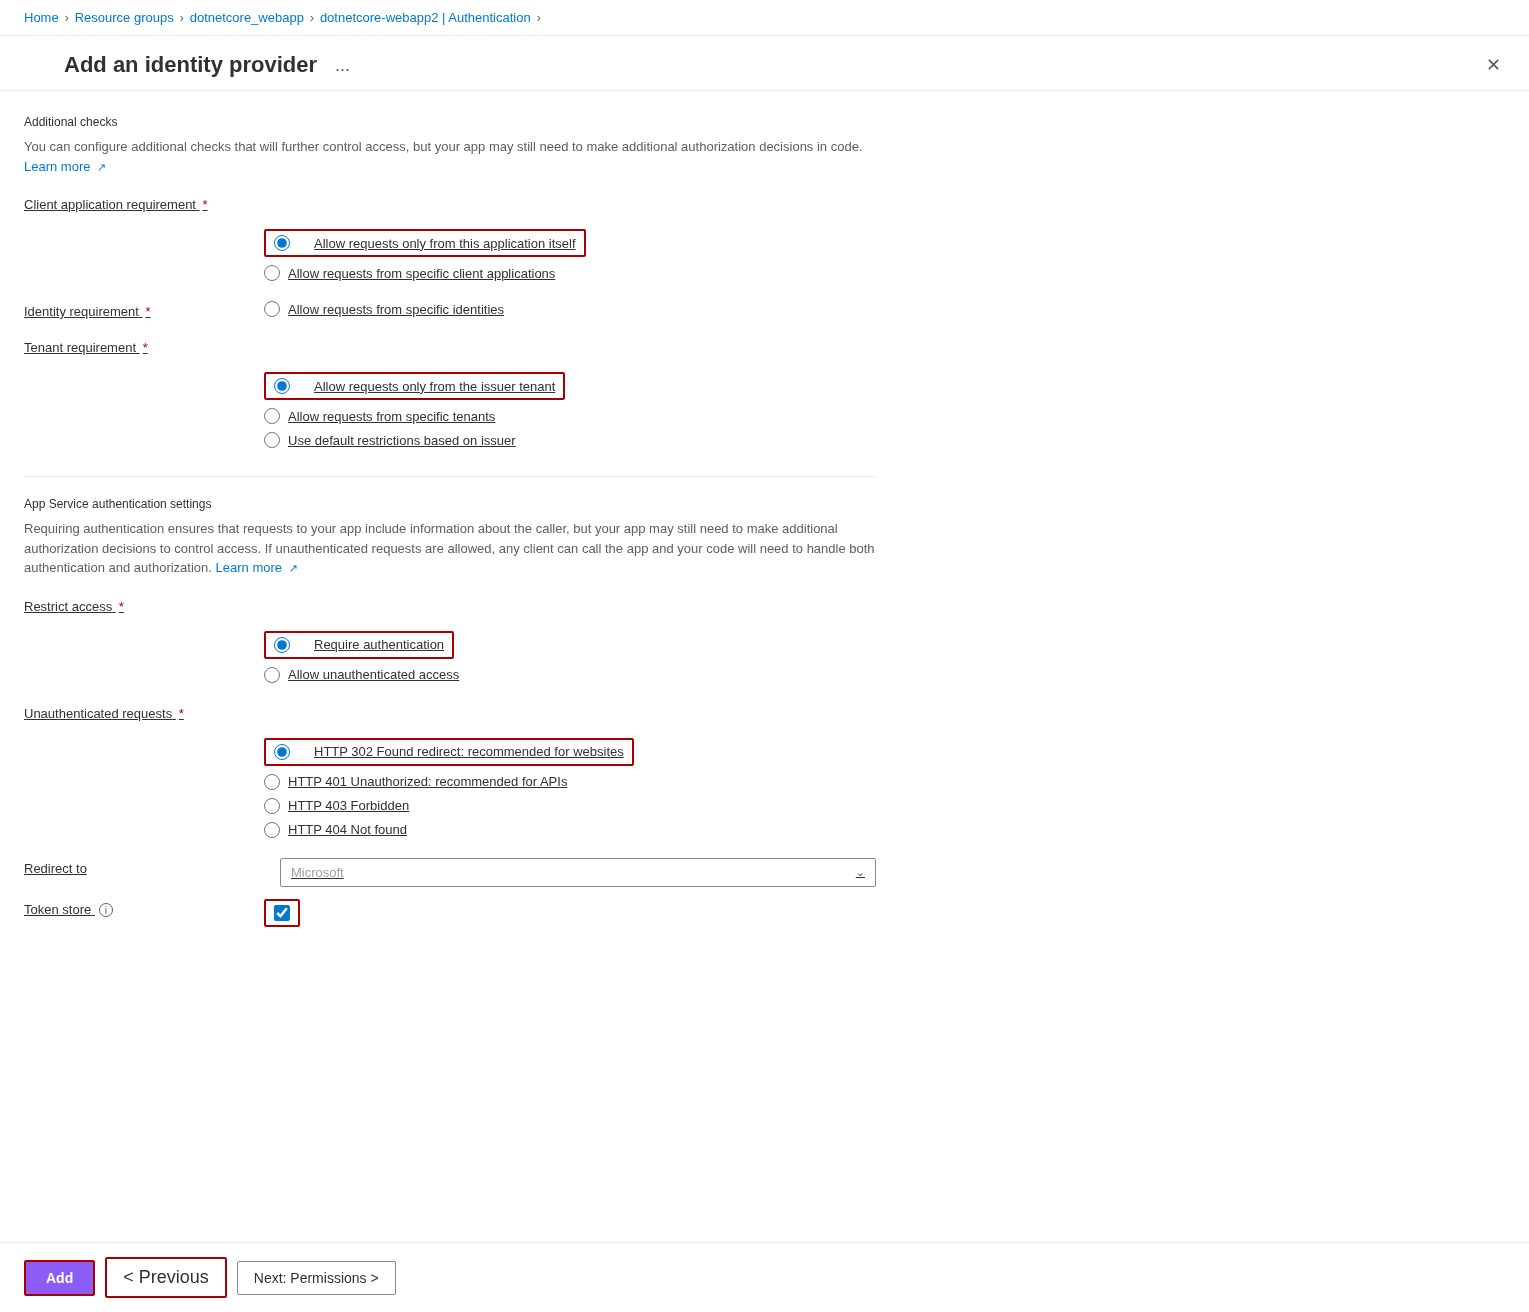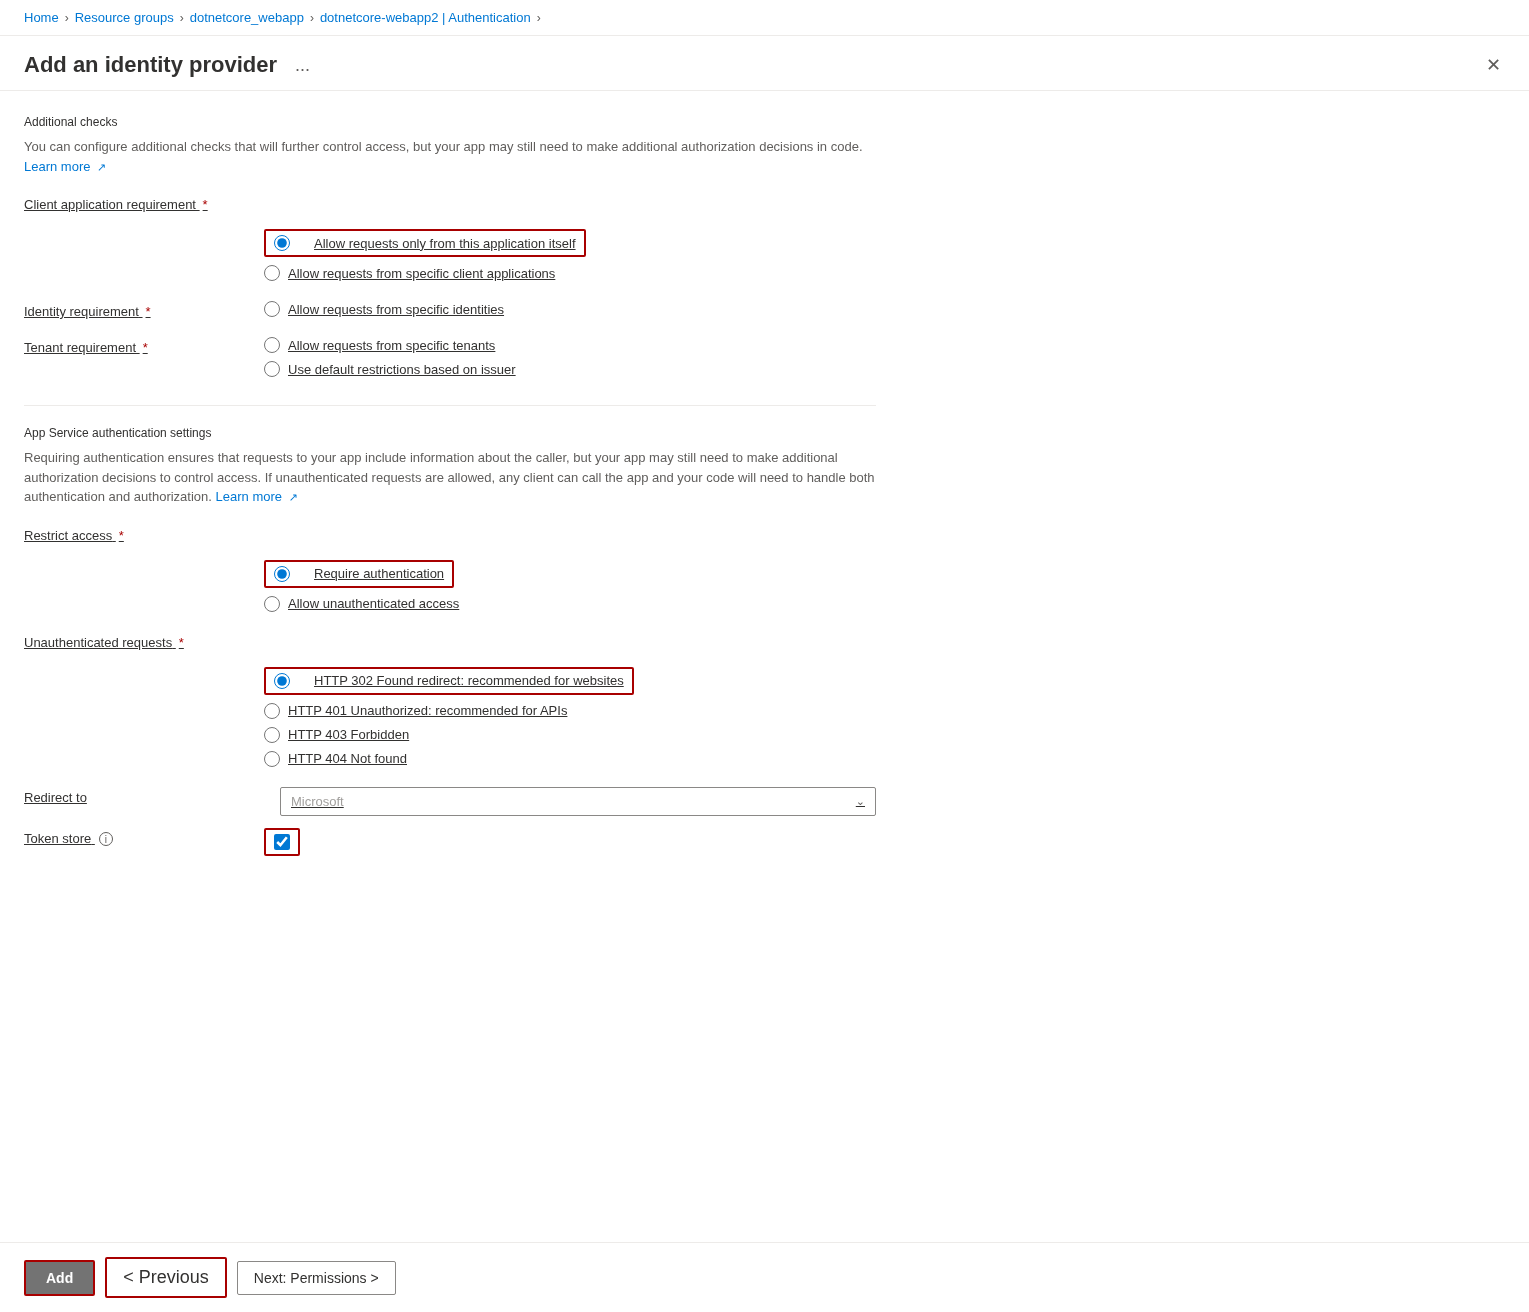--- a/index.html
+++ b/index.html
@@ -36,20 +36,21 @@
     }
     .page-header-left {
       display: flex;
       align-items: center;
       gap: 12px;
     }
     .page-title {
       font-size: 22px;
       font-weight: 600;
       color: #323130;
+      margin-left: 40px;
     }
     .more-options {
       font-size: 18px;
       color: #605e5c;
       cursor: pointer;
       padding: 2px 6px;
     }
     .close-btn {
       font-size: 18px;
       color: #605e5c;
@@ -187,21 +188,21 @@
       right: 0;
       background: #fff;
       border-top: 1px solid #edebe9;
       padding: 14px 24px;
       display: flex;
       align-items: center;
       gap: 10px;
     }
 
     .btn-primary {
-      background: #737373;
+      background: #8b5cf6;
       color: #fff;
       border: 1px solid #0078d4;
       border-radius: 2px;
       padding: 8px 20px;
       font-size: 14px;
       font-weight: 600;
       cursor: pointer;
     }
 
     .btn-secondary {
@@ -319,20 +320,26 @@
       </div>
     </div>
 
     <div class="form-row">
       <div class="form-label">
         <span>Tenant requirement</span>
         <span class="required-star">*</span>
       </div>
       <div class="form-controls">
         <div class="radio-option">
+          <label class="radio-highlighted">
+            <input type="radio" name="tenant_req" checked="" style="">
+            <span>Allow requests only from the issuer tenant</span>
+          </label>
+        </div>
+        <div class="radio-option">
           <input type="radio" name="tenant_req" style="">
           <span>Allow requests from specific tenants</span>
         </div>
         <div class="radio-option">
           <input type="radio" name="tenant_req" style="">
           <span>Use default restrictions based on issuer</span>
         </div>
       </div>
     </div>
   </div>

